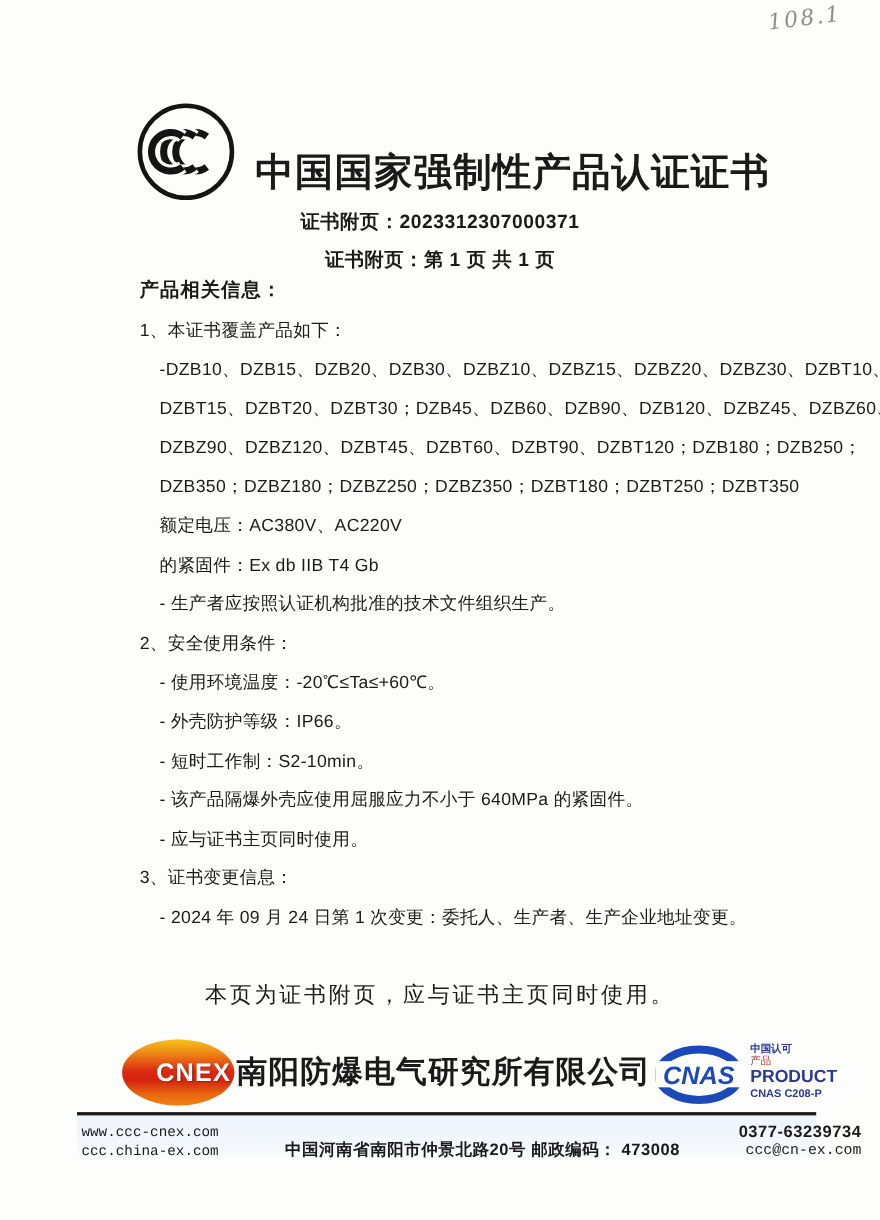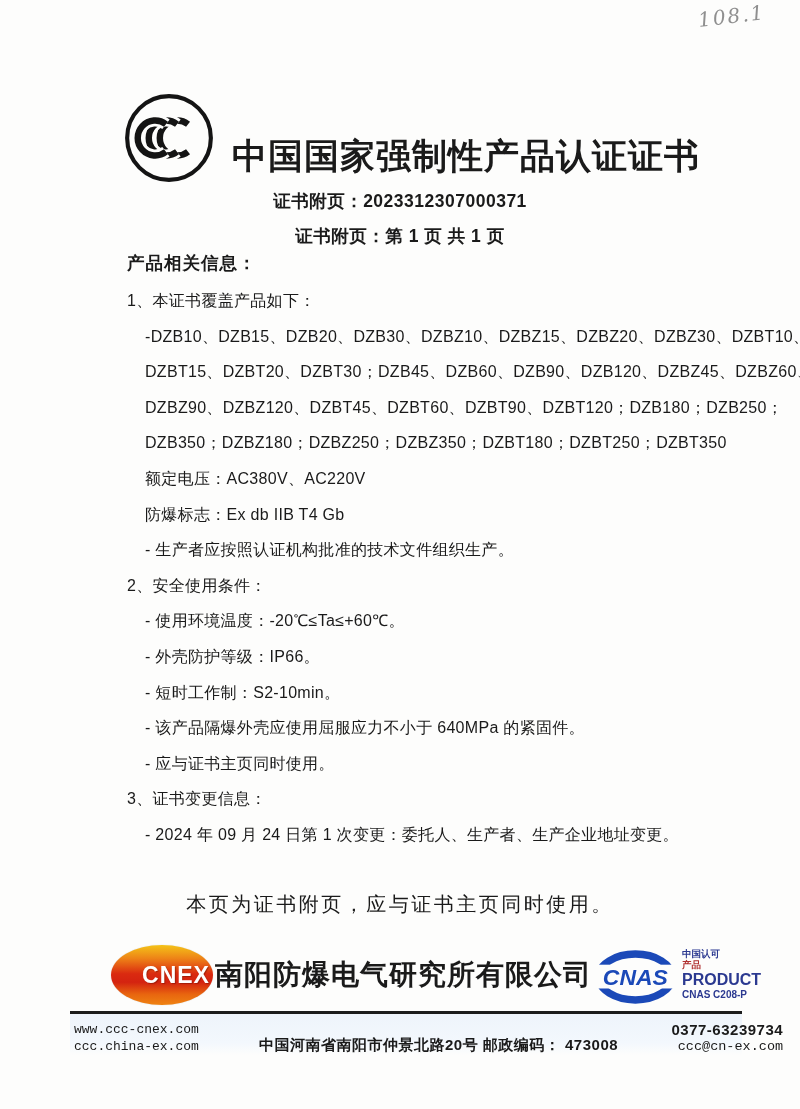--- a/index.html
+++ b/index.html
@@ -74,21 +74,21 @@
     text-align:right;font-size:28px;font-weight:bold;
     white-space:nowrap;letter-spacing:1px;
   }
   .cnas-logo{position:absolute;left:596px;top:946px;width:150px;height:62px;display:flex;}
   .cnas-emblem{width:82px;height:62px;flex:0 0 auto;}
   .cnas-side{
     margin-left:4px;padding-top:3px;line-height:1.15;
     white-space:nowrap;
   }
   .cnas-side .s1{font-size:9.5px;color:#2b3990;font-weight:bold;}
-  .cnas-side .s2{font-size:9.5px;color:#b03030;font-weight:bold;}
+  .cnas-side .s2{font-size:9.5px;color:#b03030;font-weight:normal;}
   .cnas-side .s3{font-size:16px;color:#2b3990;font-weight:bold;}
   .cnas-side .s4{font-size:10px;color:#2b3990;font-weight:bold;}
   
   .contact-strip{
     position:absolute;left:70px;top:1011px;width:672px;height:44px;
     border-top:3px solid #1c1c1c;
     background:linear-gradient(180deg,#eef4fb 0%,#f3f8fd 70%,#fdfdfc 100%);
     display:flex;align-items:flex-end;
     padding-top:3px;box-sizing:border-box;
   }
@@ -141,21 +141,21 @@
 
   <div class="section-heading">产品相关信息：</div>
 
   <div class="body-lines">
     <div class="line main">1、本证书覆盖产品如下：</div>
     <div class="line sub">-DZB10、DZB15、DZB20、DZB30、DZBZ10、DZBZ15、DZBZ20、DZBZ30、DZBT10、</div>
     <div class="line sub">DZBT15、DZBT20、DZBT30；DZB45、DZB60、DZB90、DZB120、DZBZ45、DZBZ60、</div>
     <div class="line sub">DZBZ90、DZBZ120、DZBT45、DZBT60、DZBT90、DZBT120；DZB180；DZB250；</div>
     <div class="line sub">DZB350；DZBZ180；DZBZ250；DZBZ350；DZBT180；DZBT250；DZBT350</div>
     <div class="line sub">额定电压：AC380V、AC220V</div>
-    <div class="line sub">防爆标志：Ex db IIB T4 Gb</div>
+    <div class="line sub">的紧固件：Ex db IIB T4 Gb</div>
     <div class="line sub">- 生产者应按照认证机构批准的技术文件组织生产。</div>
     <div class="line main">2、安全使用条件：</div>
     <div class="line sub">- 使用环境温度：-20℃≤Ta≤+60℃。</div>
     <div class="line sub">- 外壳防护等级：IP66。</div>
     <div class="line sub">- 短时工作制：S2-10min。</div>
     <div class="line sub">- 该产品隔爆外壳应使用屈服应力不小于 640MPa 的紧固件。</div>
     <div class="line sub">- 应与证书主页同时使用。</div>
     <div class="line main">3、证书变更信息：</div>
     <div class="line sub">- 2024 年 09 月 24 日第 1 次变更：委托人、生产者、生产企业地址变更。</div>
   </div>

